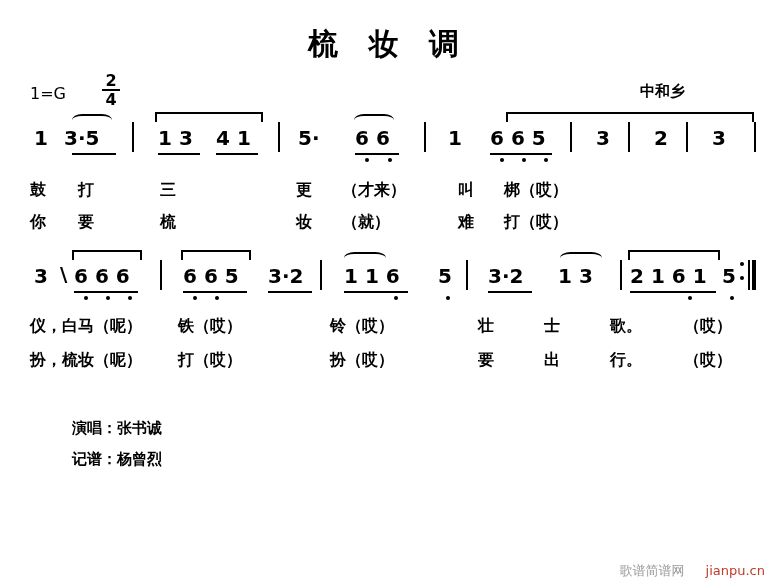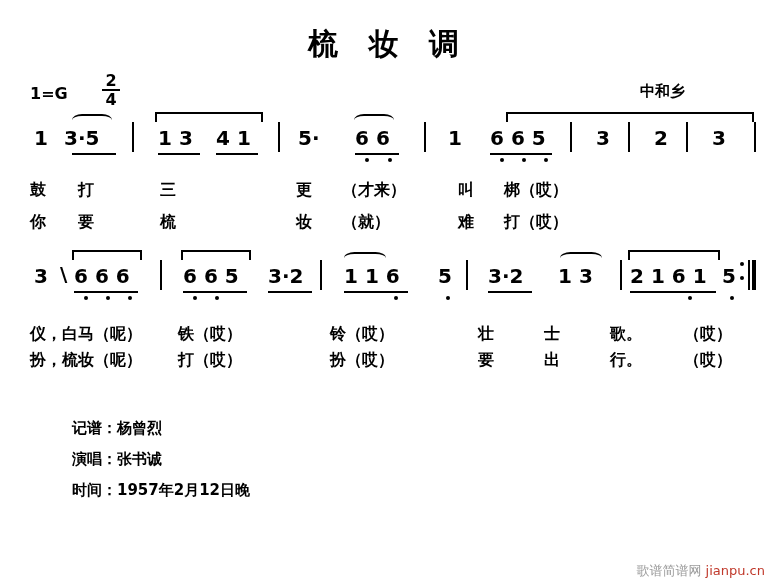--- a/index.html
+++ b/index.html
@@ -32,21 +32,21 @@
     font-weight: bold;
     letter-spacing: 10px;
     color: #000;
   }
   .key-sig {
     position: absolute;
     left: 30px;
     top: 84px;
     font-family: "DejaVu Sans", sans-serif;
     font-size: 16px;
-    font-weight: bold;
+    font-weight: normal;
   }
   .meter {
     position: absolute;
     left: 96px;
     top: 73px;
     width: 30px;
     text-align: center;
     font-family: "DejaVu Sans", sans-serif;
     font-size: 16px;
     font-weight: bold;
@@ -157,21 +157,21 @@
     font-size: 16px;
     font-weight: bold;
   }
   .lyric-row span.ly {
     position: absolute;
     top: 0;
     white-space: nowrap;
   }
   .l1a { top: 180px; }
   .l1b { top: 212px; }
-  .l2a { top: 324px; }
+  .l2a { top: 316px; }
   .l2b { top: 350px; }
 
   
   .notes {
     position: absolute;
     left: 72px;
     top: 413px;
     font-family: "DejaVu Sans", sans-serif;
     font-size: 15px;
     font-weight: bold;
@@ -180,21 +180,21 @@
   .notes div { white-space: nowrap; }
 
   .watermark {
     position: absolute;
     right: 12px;
     bottom: 8px;
     font-family: "DejaVu Sans", sans-serif;
     font-size: 13px;
     color: #9a9a9a;
   }
-  .watermark .site { color: #c0392b; }
+  .watermark .site { color: #c0392b; margin-left: 17px; }
 </style>
 </head>
 <body>
 
 <div class="sheet">
 
   <div class="title">梳 妆 调</div>
 
   <div class="key-sig">1=G</div>
 
@@ -331,23 +331,22 @@
     <span class="ly" style="left:30px">扮，梳妆（呢）</span>
     <span class="ly" style="left:178px">打（哎）</span>
     <span class="ly" style="left:330px">扮（哎）</span>
     <span class="ly" style="left:478px">要</span>
     <span class="ly" style="left:544px">出</span>
     <span class="ly" style="left:610px">行。</span>
     <span class="ly" style="left:684px">（哎）</span>
   </div>
 
   <div class="notes">
+    <div>演唱：张书诚</div>
     <div>记谱：杨曾烈</div>
-    <div>演唱：张书诚</div>
-    <div>时间：1957年2月12日晚</div>
   </div>
 
   <div class="watermark">
     <span>歌谱简谱网</span>
     <span class="site">jianpu.cn</span>
   </div>
 
 </div>
 
 </body></html>

